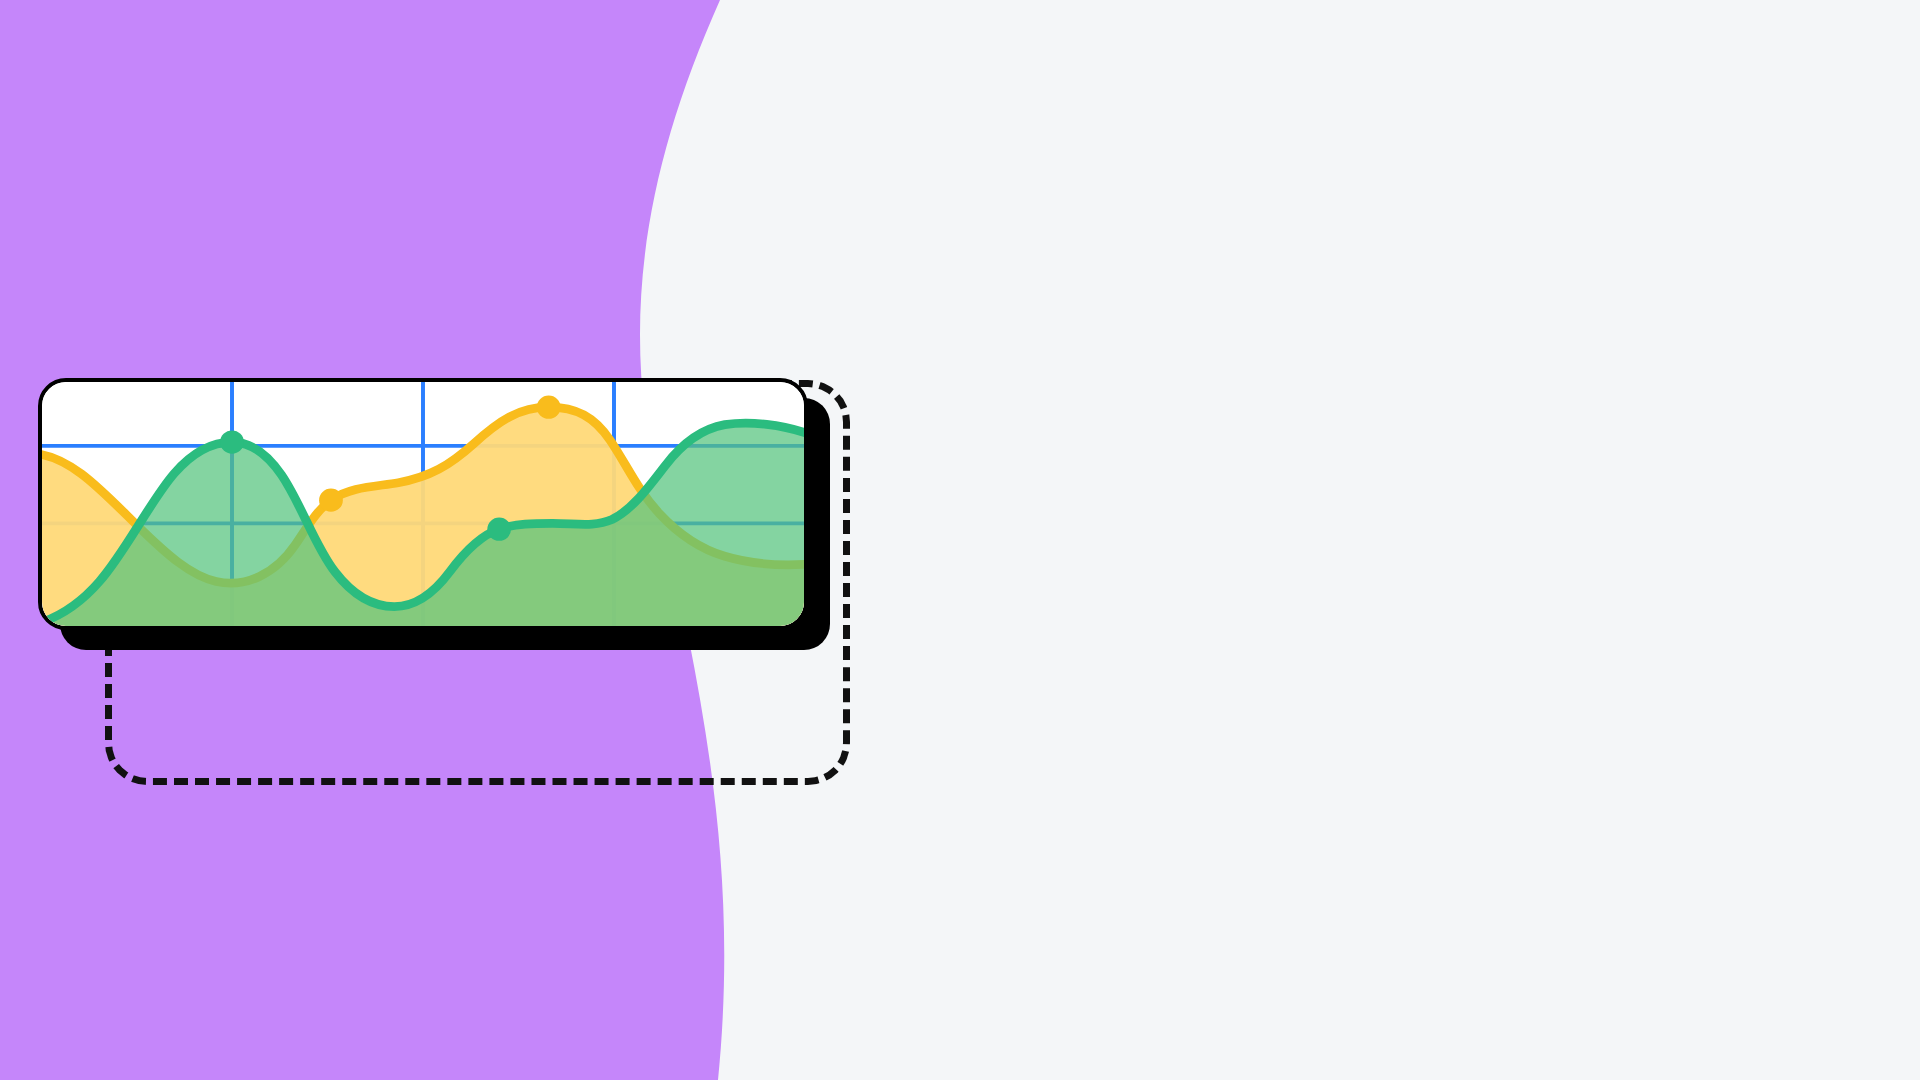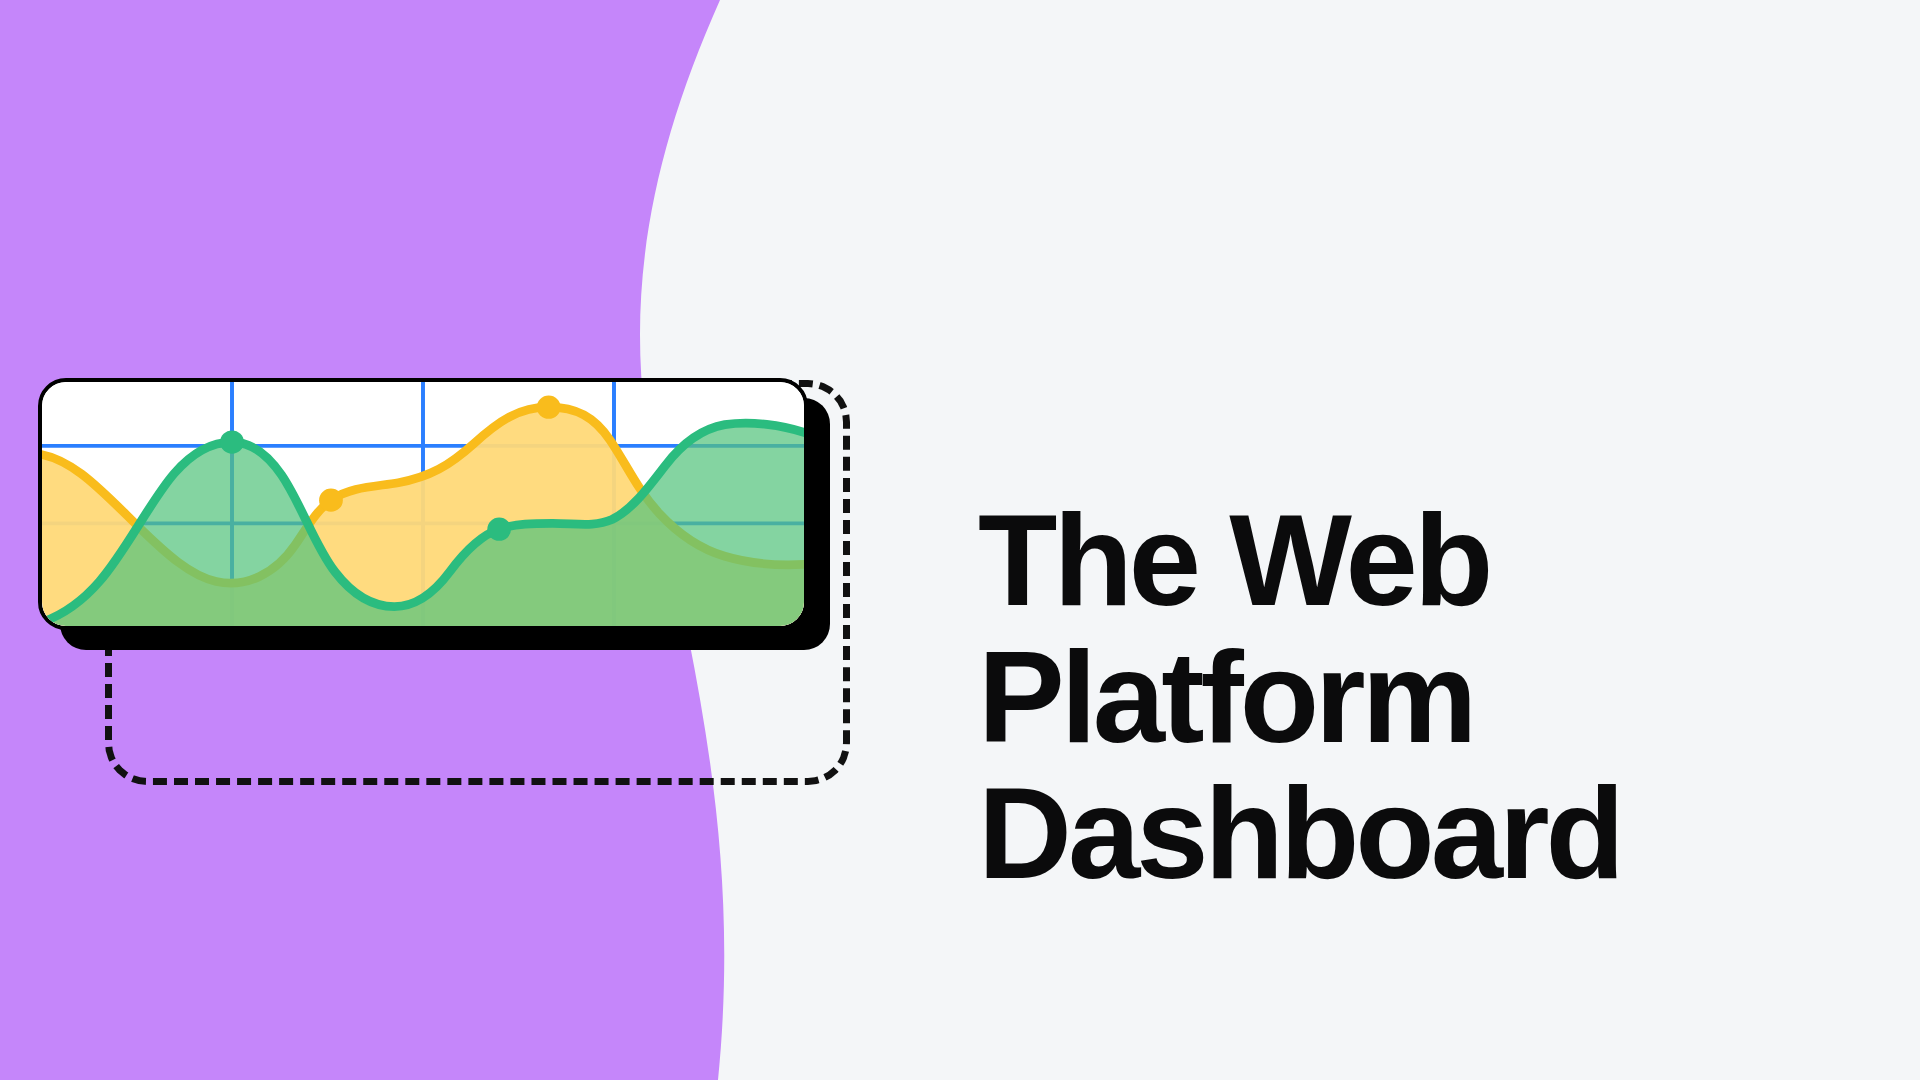--- a/index.html
+++ b/index.html
@@ -132,15 +132,14 @@
             <circle cx="192" cy="62" r="12" fill="#2bbc7f"></circle>
             <circle cx="462" cy="152" r="12" fill="#2bbc7f"></circle>
             <circle cx="292" cy="122" r="12" fill="#f9bc1c"></circle>
             <circle cx="512" cy="26" r="12" fill="#f9bc1c"></circle>
           </g>
         </g>
       </svg>
     </div>
   </div>
 
-  <h1 class="headline">The Web Platform Dashboard</h1>
 
 </div>
 
 </body></html>

